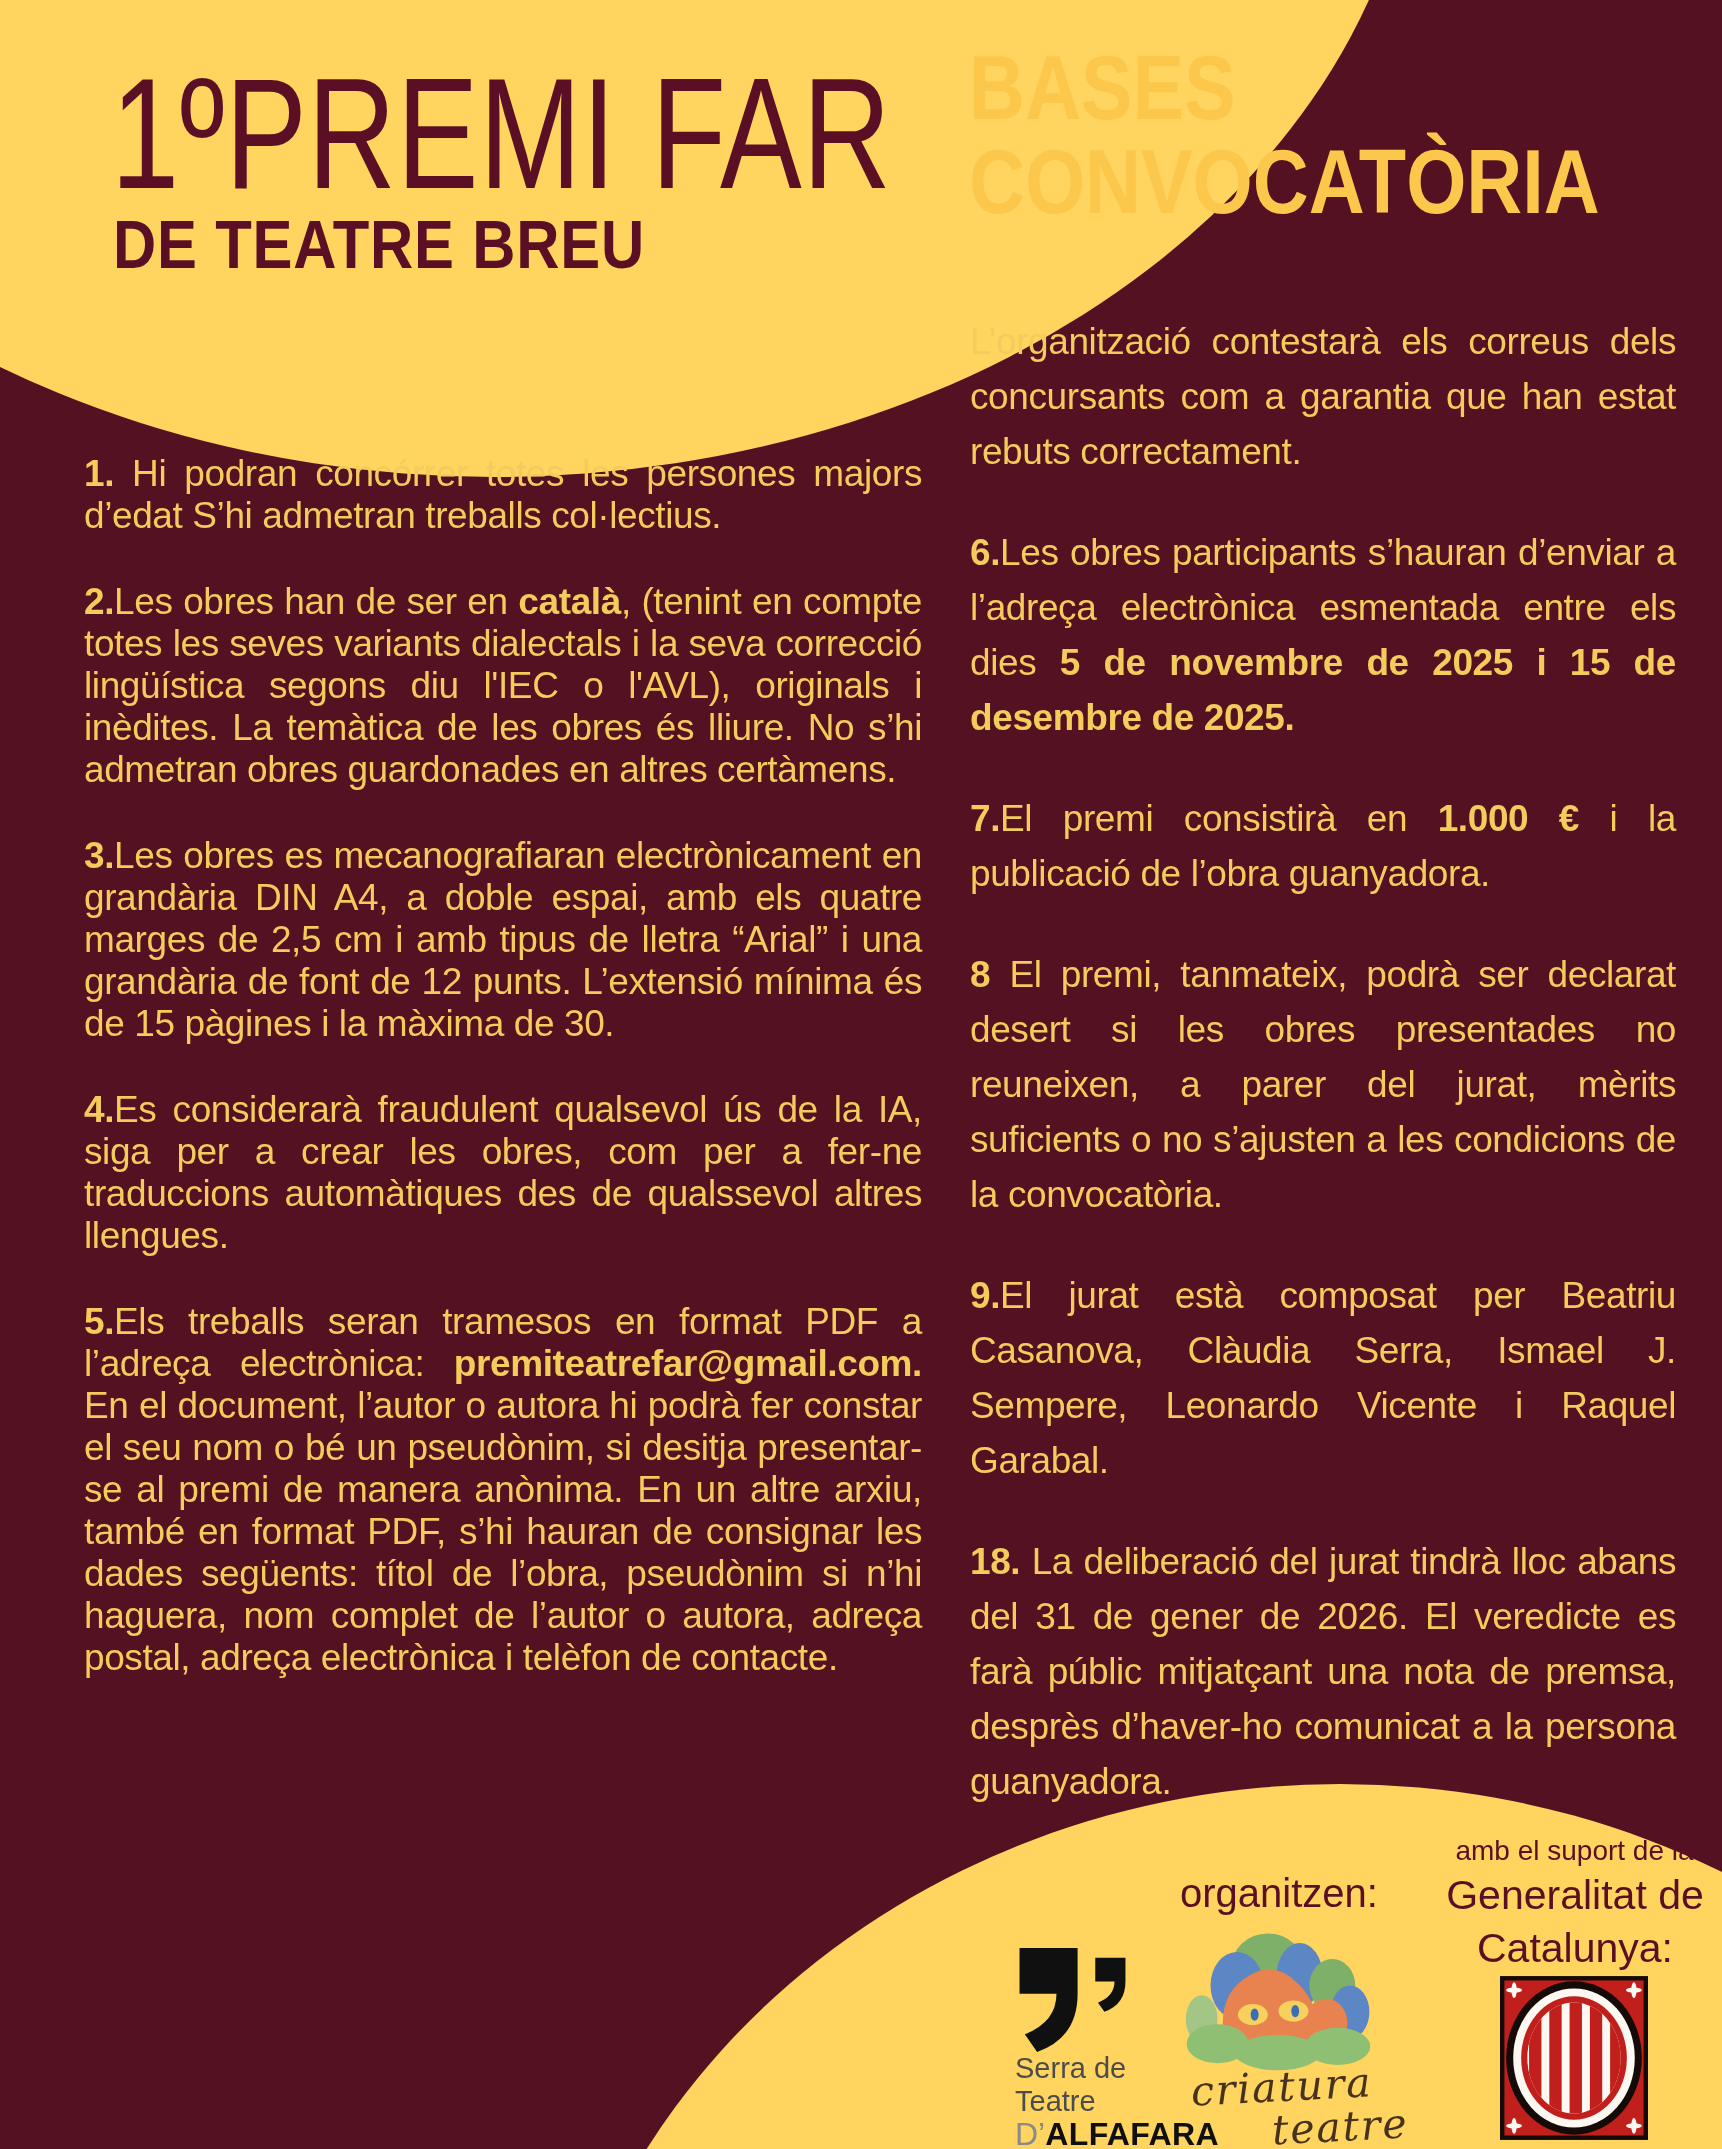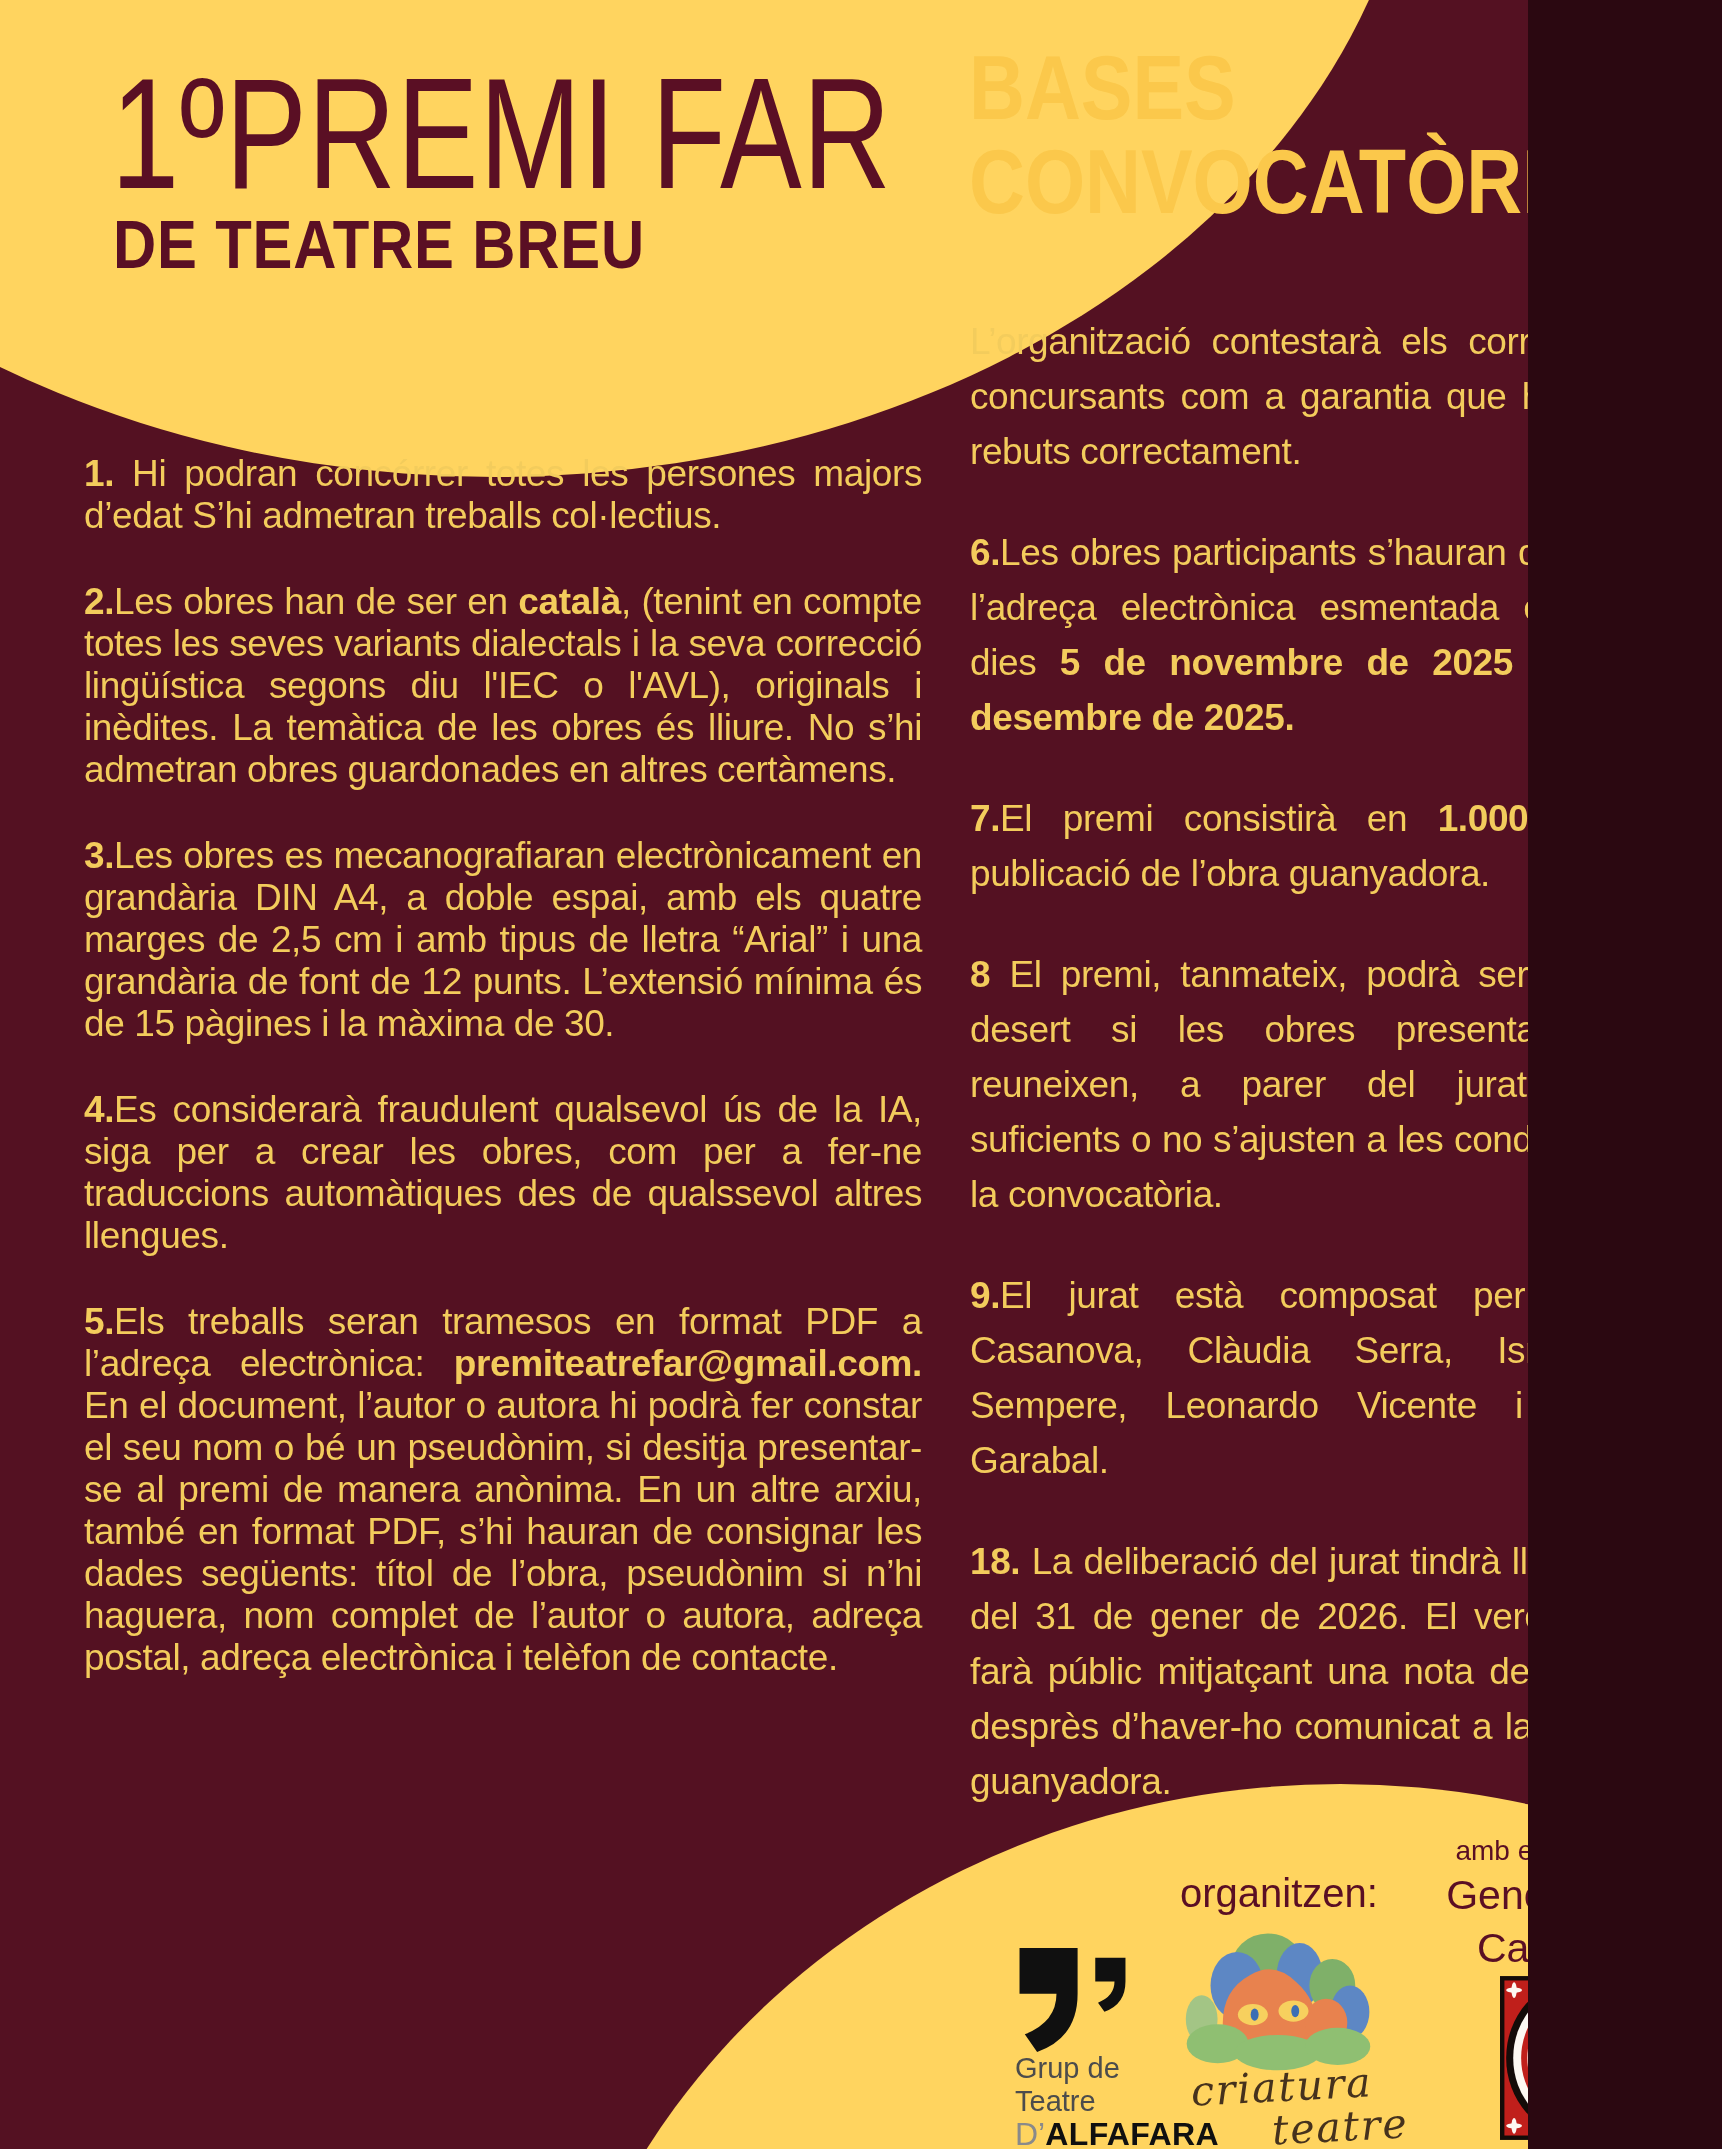--- a/index.html
+++ b/index.html
@@ -1,17 +1,17 @@
 <!DOCTYPE html>
 <html style="font-size:14px"><head>
 <meta charset="utf-8">
 <style>
   html,body{margin:0;padding:0;background:#2b0811;}
   .poster{
-    position:relative;width:1528px;height:2149px;overflow:hidden;
+    position:relative;width:1722px;height:2149px;overflow:hidden;
     background:#541122;
     font-family:"Liberation Sans",sans-serif;
     -webkit-font-smoothing:antialiased;
   }
   .ellipse{position:absolute;border-radius:50%;background:#FFD45F;z-index:1;}
   .ellipse.top{left:-432px;top:-948px;width:1853px;height:1425px;}
   .ellipse.bottom{left:540px;top:1784px;width:1601px;height:1456px;}
 
   .layer{position:absolute;z-index:2;}
 
@@ -98,21 +98,21 @@
 
   <div class="layer alfafara-logo">
     <svg width="132" height="108" viewBox="0 0 150 122" aria-hidden="true">
       <path d="M4 2 H70 V54 Q70 104 24 120 L10 100 Q46 86 46 54 H4 Z" fill="#101010"></path>
       <g transform="translate(88 12) scale(0.52)">
         <path d="M4 2 H70 V54 Q70 104 24 120 L10 100 Q46 86 46 54 H4 Z" fill="#101010"></path>
       </g>
     </svg>
   </div>
   <div class="layer alfafara-text">
-    <div>Grup de</div>
+    <div>Serra de</div>
     <div>Teatre</div>
     <div><span class="brand-prefix">D’</span><span class="brand">ALFAFARA</span></div>
   </div>
 
   <div class="layer criatura-logo">
     <svg width="196" height="143" viewBox="0 0 222 162" aria-hidden="true">
       <ellipse cx="95" cy="45" rx="42" ry="40" fill="#7fb069"></ellipse>
       <ellipse cx="60" cy="64" rx="30" ry="38" fill="#5d87c4"></ellipse>
       <ellipse cx="131" cy="52" rx="26" ry="36" fill="#5d87c4"></ellipse>
       <ellipse cx="168" cy="64" rx="26" ry="30" fill="#7fb069"></ellipse>

